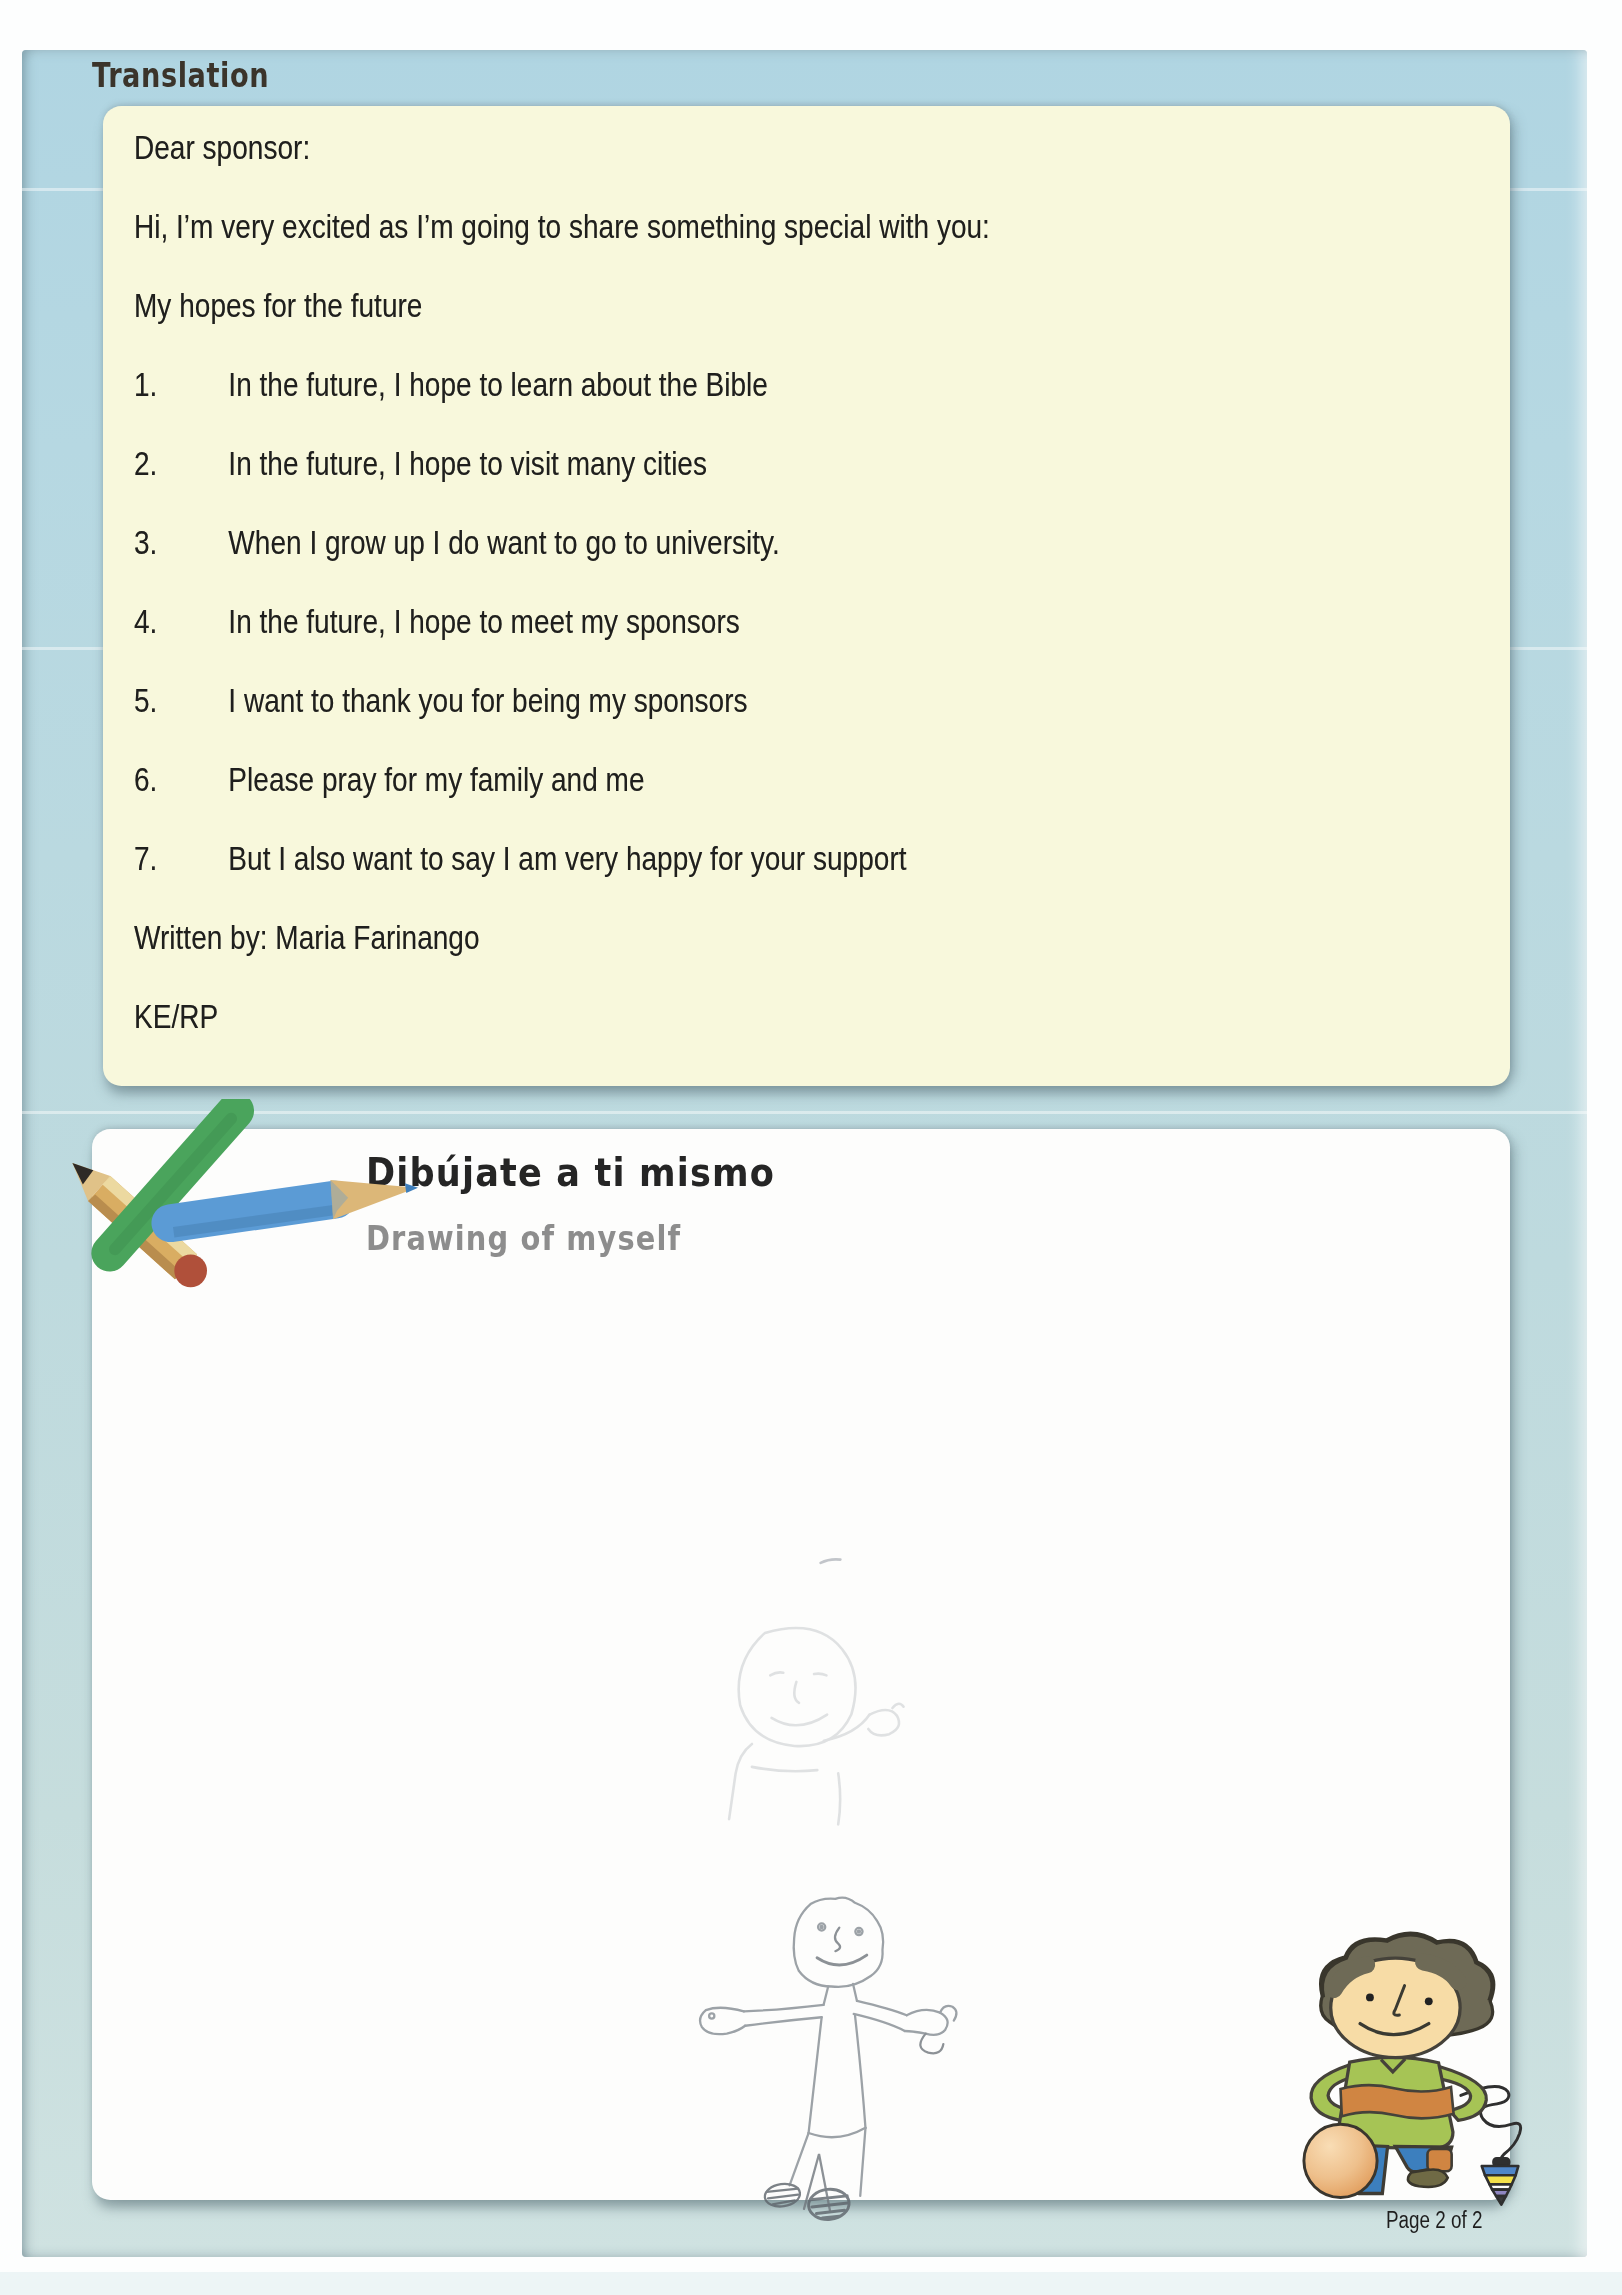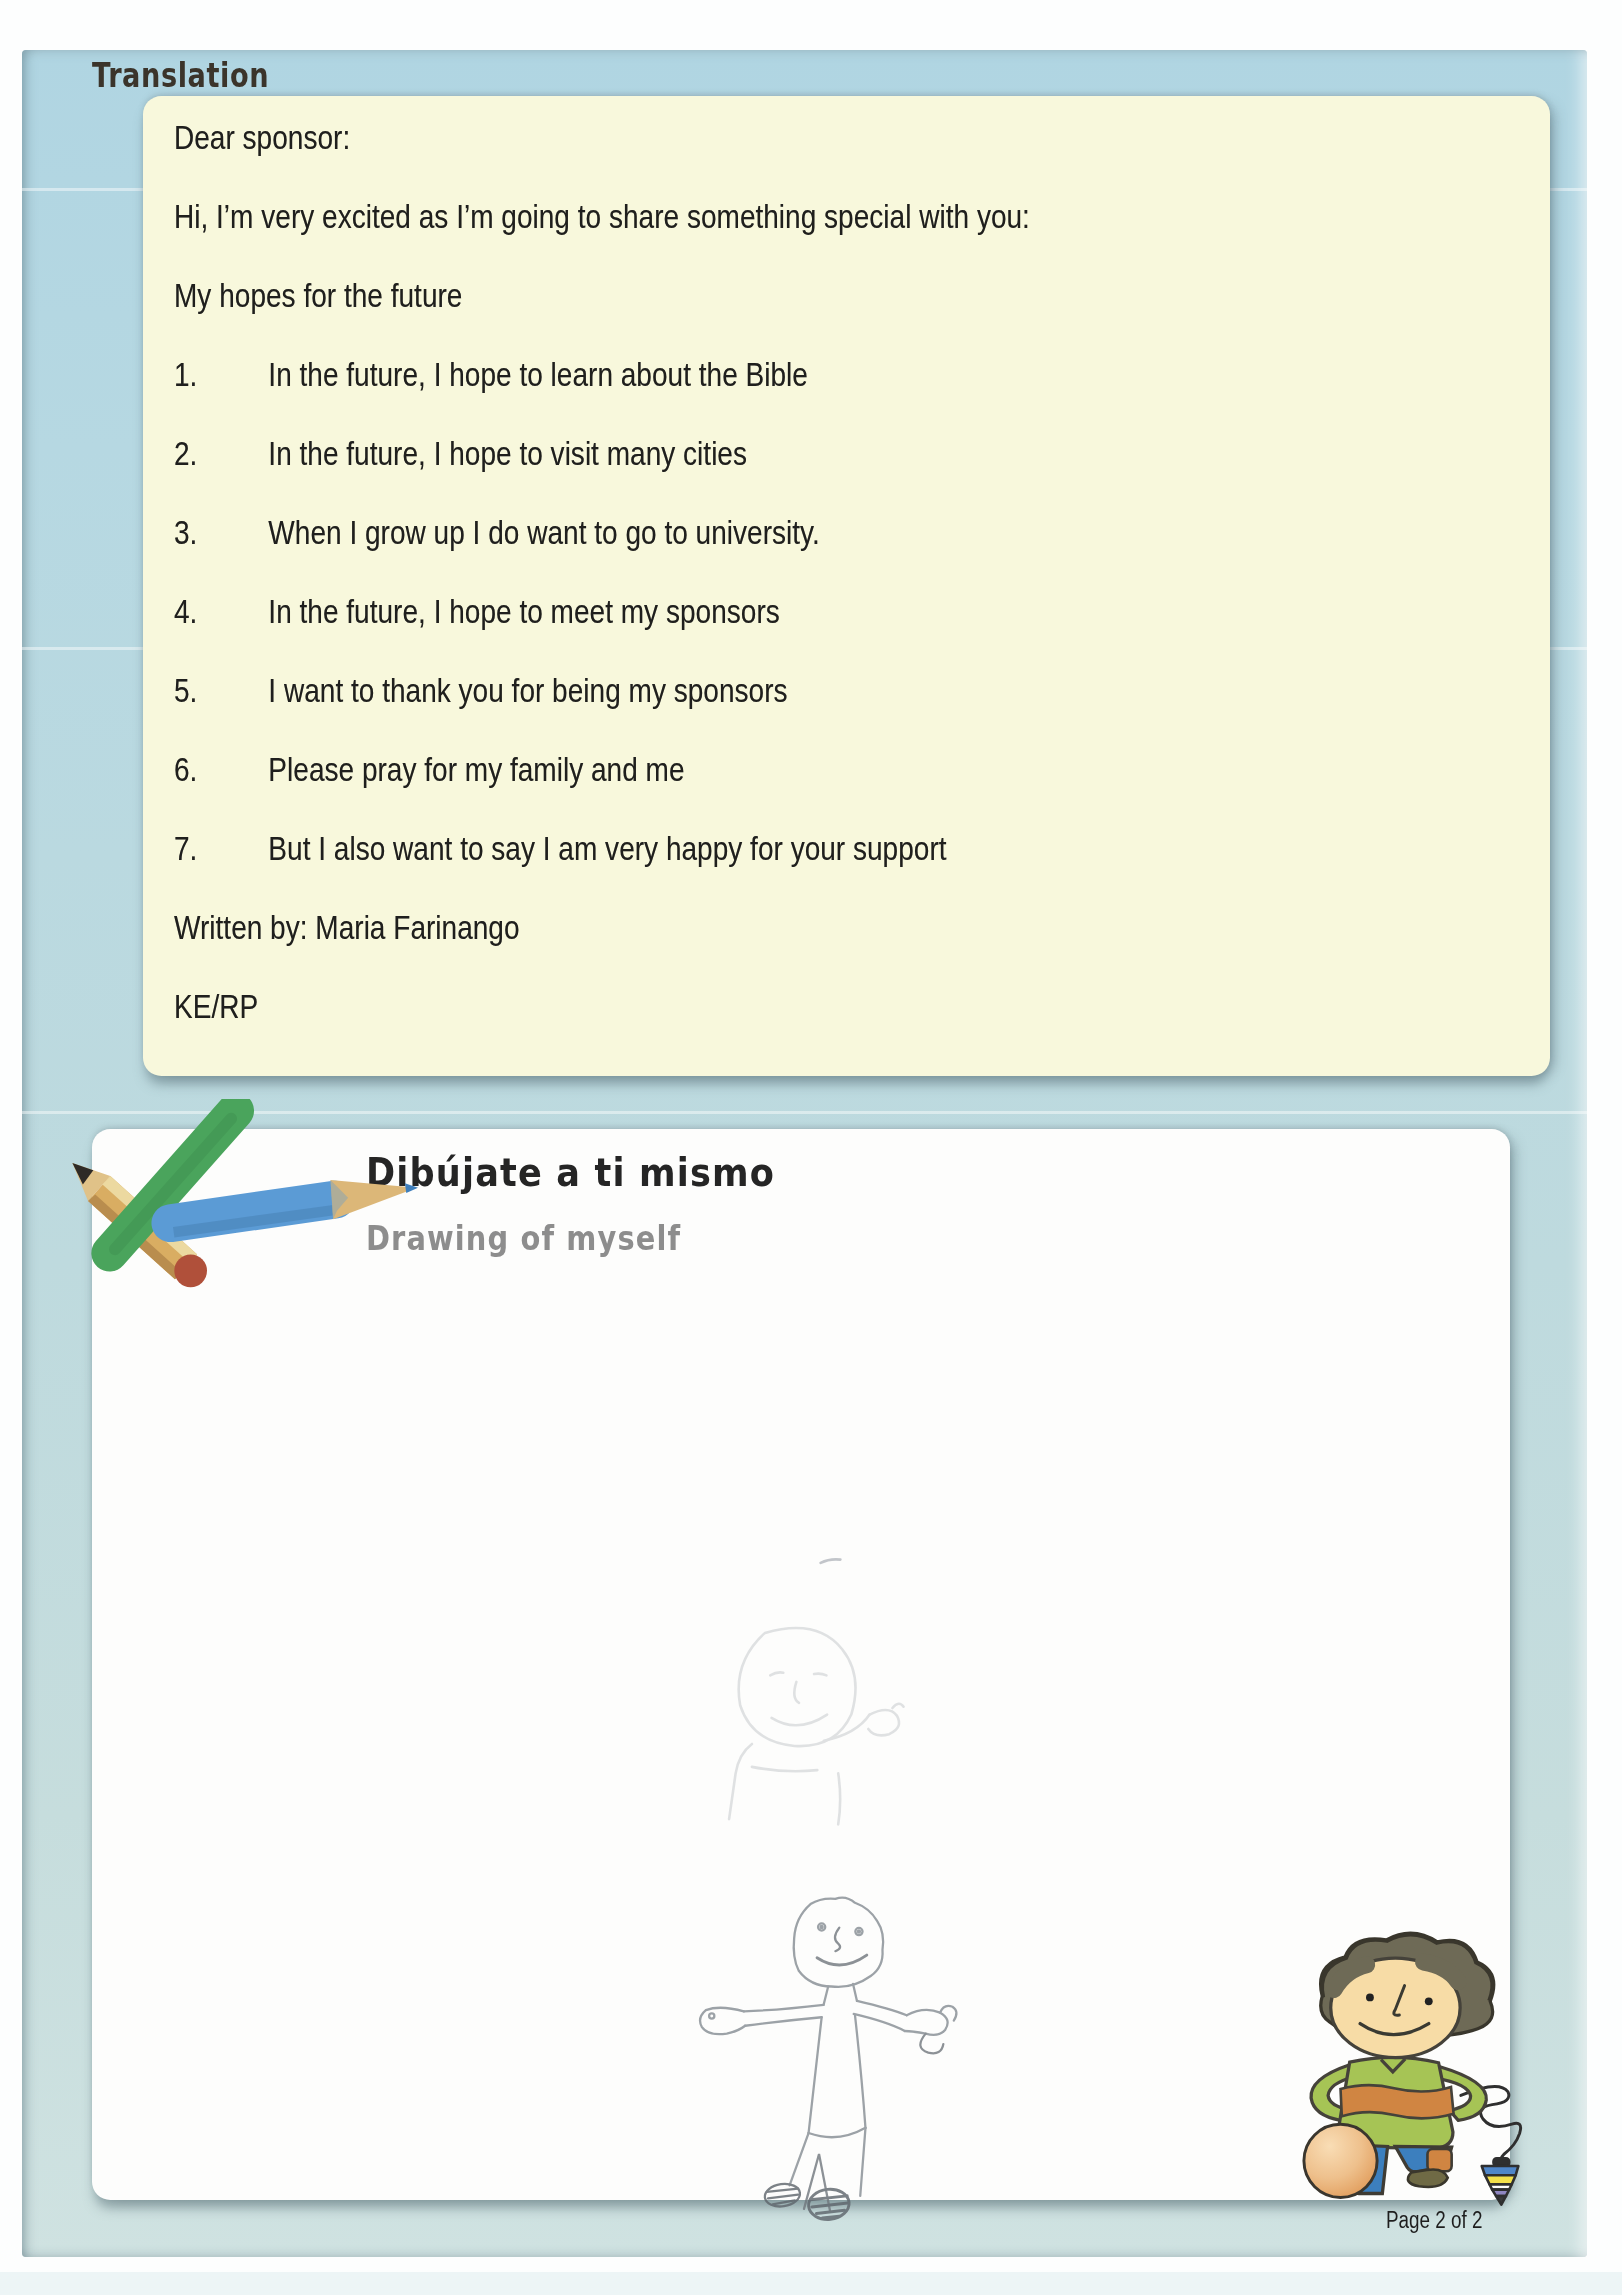--- a/index.html
+++ b/index.html
@@ -14,24 +14,24 @@
                     inset 0 -6.5px 9.2px -5.2px rgba(96,122,132,.45);}
   .crease{position:absolute;left:0;width:100%;height:2.6px;background:rgba(255,255,255,.45);
           filter:blur(0.7px);}
   .bottom-tint{position:absolute;left:0;top:2272px;width:100%;height:23.6px;background:#e9f2f4;opacity:.8;}
   
   .translation{position:absolute;left:92px;top:55px;font-family:"DejaVu Sans",sans-serif;
                font-weight:700;font-size:34px;color:#3b342b;letter-spacing:0.7px;
                transform:scaleX(.8);transform-origin:left top;}
   
   .card{position:absolute;border-radius:18.3px;}
-  .letter-card{left:103px;top:96px;width:1407px;height:980px;background:#f8f8dc;
+  .letter-card{left:103px;top:106px;width:1407px;height:980px;background:#f8f8dc;
                box-shadow:0 10.5px 11.8px -3.3px rgba(80,103,112,.5),
                           10.5px 2.6px 13px -6.5px rgba(80,103,112,.4),
-                          0 -3.3px 6.5px -2.6px rgba(96,112,118,.35);margin-left:40px;}
+                          0 -3.3px 6.5px -2.6px rgba(96,112,118,.35);}
   .drawing-card{left:92px;top:1129px;width:1418px;height:1071px;background:#fdfdfc;
                 box-shadow:0 10.5px 11.8px -3.3px rgba(80,103,112,.5),
                            10.5px 2.6px 13px -6.5px rgba(80,103,112,.4),
                            0 -3.3px 6.5px -2.6px rgba(96,112,118,.35);}
   
   .letter-body{position:absolute;left:31px;top:25px;width:1570px;
                transform:scaleX(.85);transform-origin:left top;
                color:#1f1f1d;font-size:33px;line-height:33px;
                text-shadow:0 0 0.7px rgba(25,25,25,.35);}
   .letter-body p{margin:0 0 46px 0;white-space:nowrap;}

